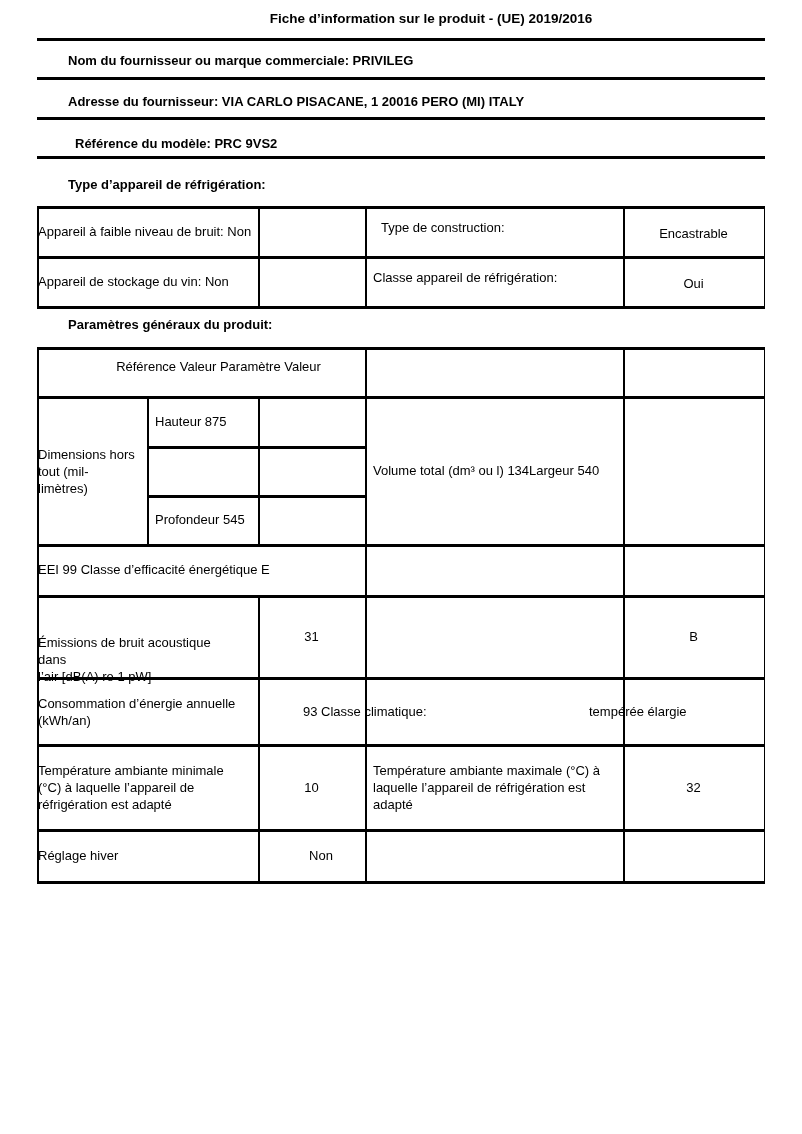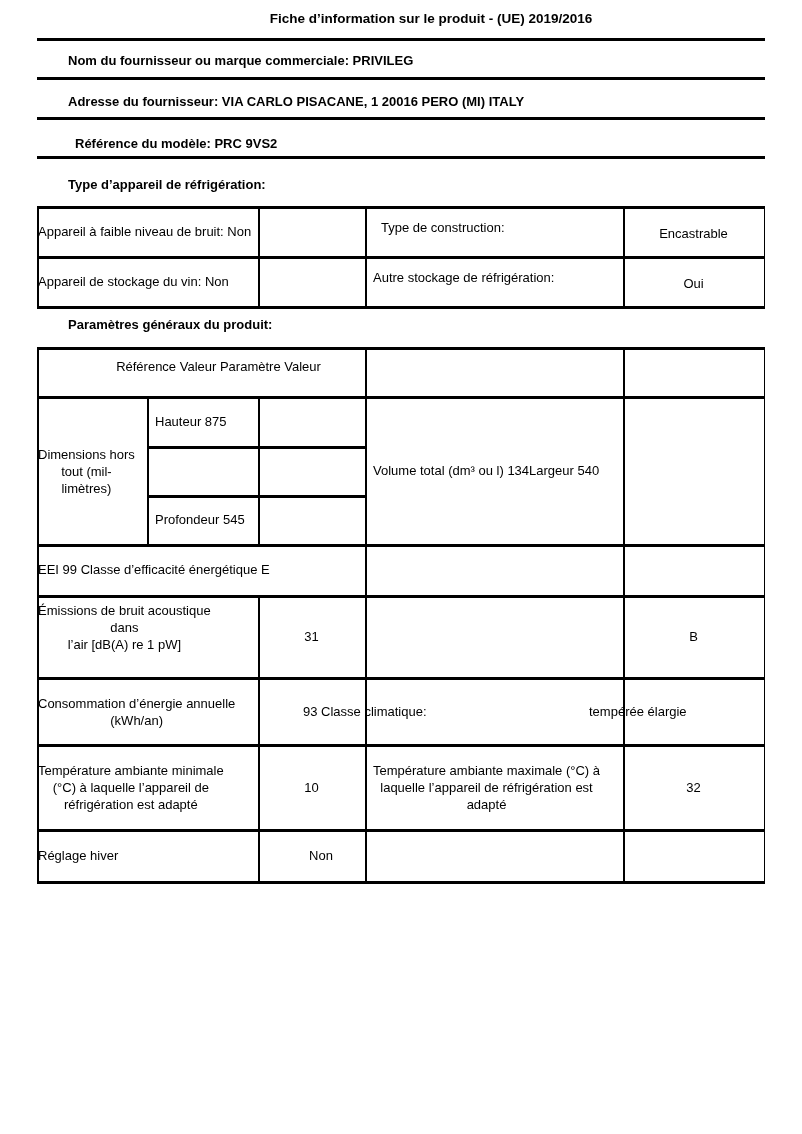--- a/index.html
+++ b/index.html
@@ -11,21 +11,20 @@
     background: #ffffff;
     font-family: "Liberation Sans", sans-serif;
     color: #000;
     overflow: hidden;
   }
   .t {
     position: absolute;
     font-size: 13px;
     line-height: 17px;
     white-space: nowrap;
-    text-align: center;
   }
   .pre { white-space: pre-line; }
   .b { font-weight: 700; margin-left: 30px; }
   .ctr { text-align: center; }
   .hl {
     position: absolute;
     left: 37px;
     width: 728px;
     height: 3px;
     background: #000;
@@ -83,34 +82,34 @@
   <div class="t b" style="left:0;top:10px;width:802px;text-align:center;font-size:13.5px">Fiche d’information sur le produit - (UE) 2019/2016</div>
   <div class="t b" style="left:38px;top:52px">Nom du fournisseur ou marque commerciale: PRIVILEG</div>
   <div class="t b" style="left:38px;top:93px">Adresse du fournisseur: VIA CARLO PISACANE, 1 20016 PERO (MI) ITALY</div>
   <div class="t b" style="left:45px;top:135px">Référence du modèle: PRC 9VS2</div>
   <div class="t b" style="left:38px;top:176px">Type d’appareil de réfrigération:</div>
 
   <div class="t" style="left:38px;top:223px">Appareil à faible niveau de bruit: Non</div>
   <div class="t" style="left:381px;top:219px">Type de construction:</div>
   <div class="t ctr" style="left:623px;top:225px;width:141px">Encastrable</div>
   <div class="t" style="left:38px;top:273px">Appareil de stockage du vin: Non</div>
-  <div class="t" style="left:373px;top:269px">Autre stockage de réfrigération:</div>
+  <div class="t" style="left:373px;top:269px">Classe appareil de réfrigération:</div>
   <div class="t ctr" style="left:623px;top:275px;width:141px">Oui</div>
 
   <div class="t b" style="left:38px;top:316px">Paramètres généraux du produit:</div>
 
   <div class="t ctr" style="left:37px;top:358px;width:363px">Référence Valeur Paramètre Valeur</div>
   <div class="t pre" style="left:38px;top:446px">Dimensions hors
 tout (mil-
 limètres)</div>
   <div class="t" style="left:155px;top:413px">Hauteur 875</div>
   <div class="t" style="left:155px;top:511px">Profondeur 545</div>
   <div class="t" style="left:373px;top:462px">Volume total (dm³ ou l) 134Largeur 540</div>
   <div class="t" style="left:38px;top:561px">EEI 99 Classe d’efficacité énergétique E</div>
-  <div class="t pre" style="left:38px;top:602px">Émissions de bruit acoustique
+  <div class="t pre" style="left:38px;top:634px">Émissions de bruit acoustique
 dans
 l’air [dB(A) re 1 pW]</div>
   <div class="t ctr" style="left:258px;top:628px;width:107px">31</div>
   <div class="t ctr" style="left:623px;top:628px;width:141px">B</div>
   <div class="t pre" style="left:38px;top:695px">Consommation d’énergie annuelle
 (kWh/an)</div>
   <div class="t" style="left:303px;top:703px">93 Classe climatique:</div>
   <div class="t" style="left:589px;top:703px">tempérée élargie</div>
   <div class="t pre" style="left:38px;top:762px">Température ambiante minimale
 (°C) à laquelle l’appareil de

